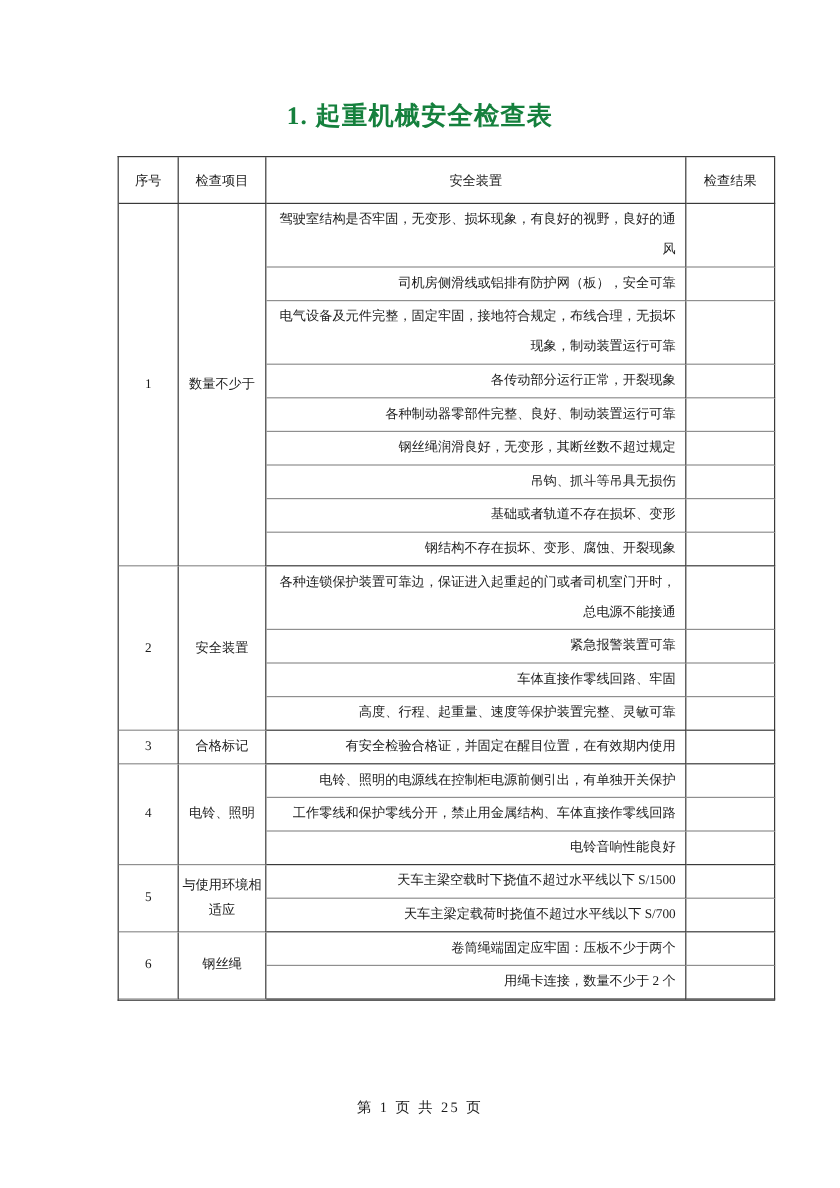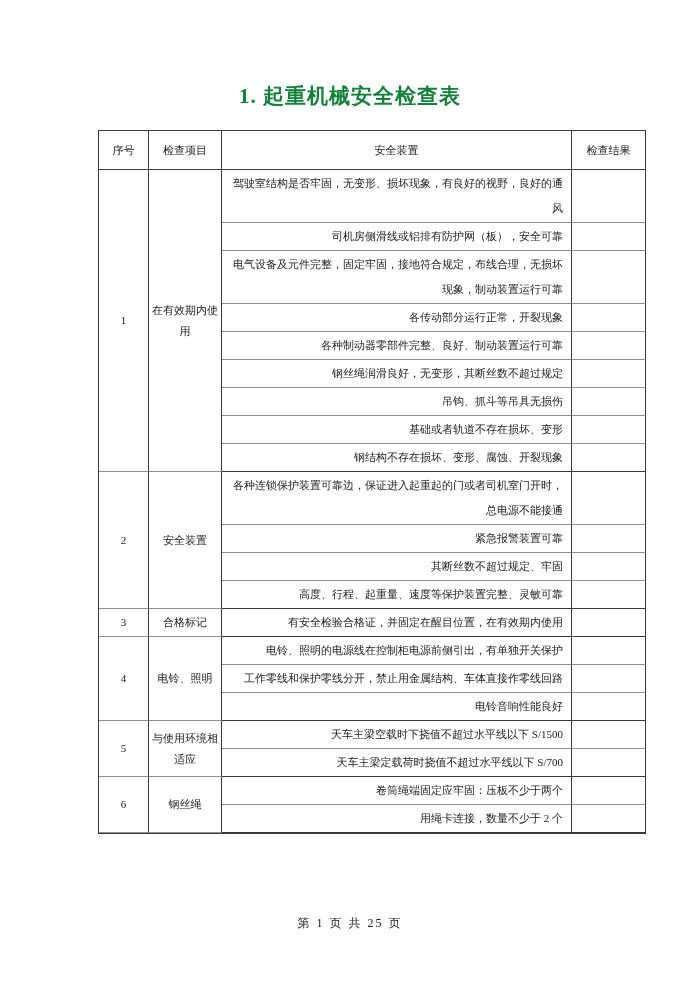--- a/index.html
+++ b/index.html
@@ -104,21 +104,21 @@
       <tr>
         <th>序号</th>
         <th>检查项目</th>
         <th>安全装置</th>
         <th>检查结果</th>
       </tr>
     </thead>
   <tbody>
       <tr>
         <td class="serial-cell" rowspan="9">1</td>
-        <td class="item-cell" rowspan="9">在有效期内使用</td>
+        <td class="item-cell" rowspan="9">数量不少于</td>
         <td class="content-cell">驾驶室结构是否牢固，无变形、损坏现象，有良好的视野，良好的通风</td>
         <td class="result-cell"></td>
       </tr>
       <tr>
         <td class="content-cell">司机房侧滑线或铝排有防护网（板），安全可靠</td>
         <td class="result-cell"></td>
       </tr>
       <tr>
         <td class="content-cell">电气设备及元件完整，固定牢固，接地符合规定，布线合理，无损坏现象，制动装置运行可靠</td>
         <td class="result-cell"></td>
@@ -151,21 +151,21 @@
         <td class="serial-cell" rowspan="4">2</td>
         <td class="item-cell" rowspan="4">安全装置</td>
         <td class="content-cell">各种连锁保护装置可靠边，保证进入起重起的门或者司机室门开时，总电源不能接通</td>
         <td class="result-cell"></td>
       </tr>
       <tr>
         <td class="content-cell">紧急报警装置可靠</td>
         <td class="result-cell"></td>
       </tr>
       <tr>
-        <td class="content-cell">其断丝数不超过规定、牢固</td>
+        <td class="content-cell">车体直接作零线回路、牢固</td>
         <td class="result-cell"></td>
       </tr>
       <tr class="section-end">
         <td class="content-cell">高度、行程、起重量、速度等保护装置完整、灵敏可靠</td>
         <td class="result-cell"></td>
       </tr>
       <tr class="section-end">
         <td class="serial-cell" rowspan="1">3</td>
         <td class="item-cell" rowspan="1">合格标记</td>
         <td class="content-cell">有安全检验合格证，并固定在醒目位置，在有效期内使用</td>

